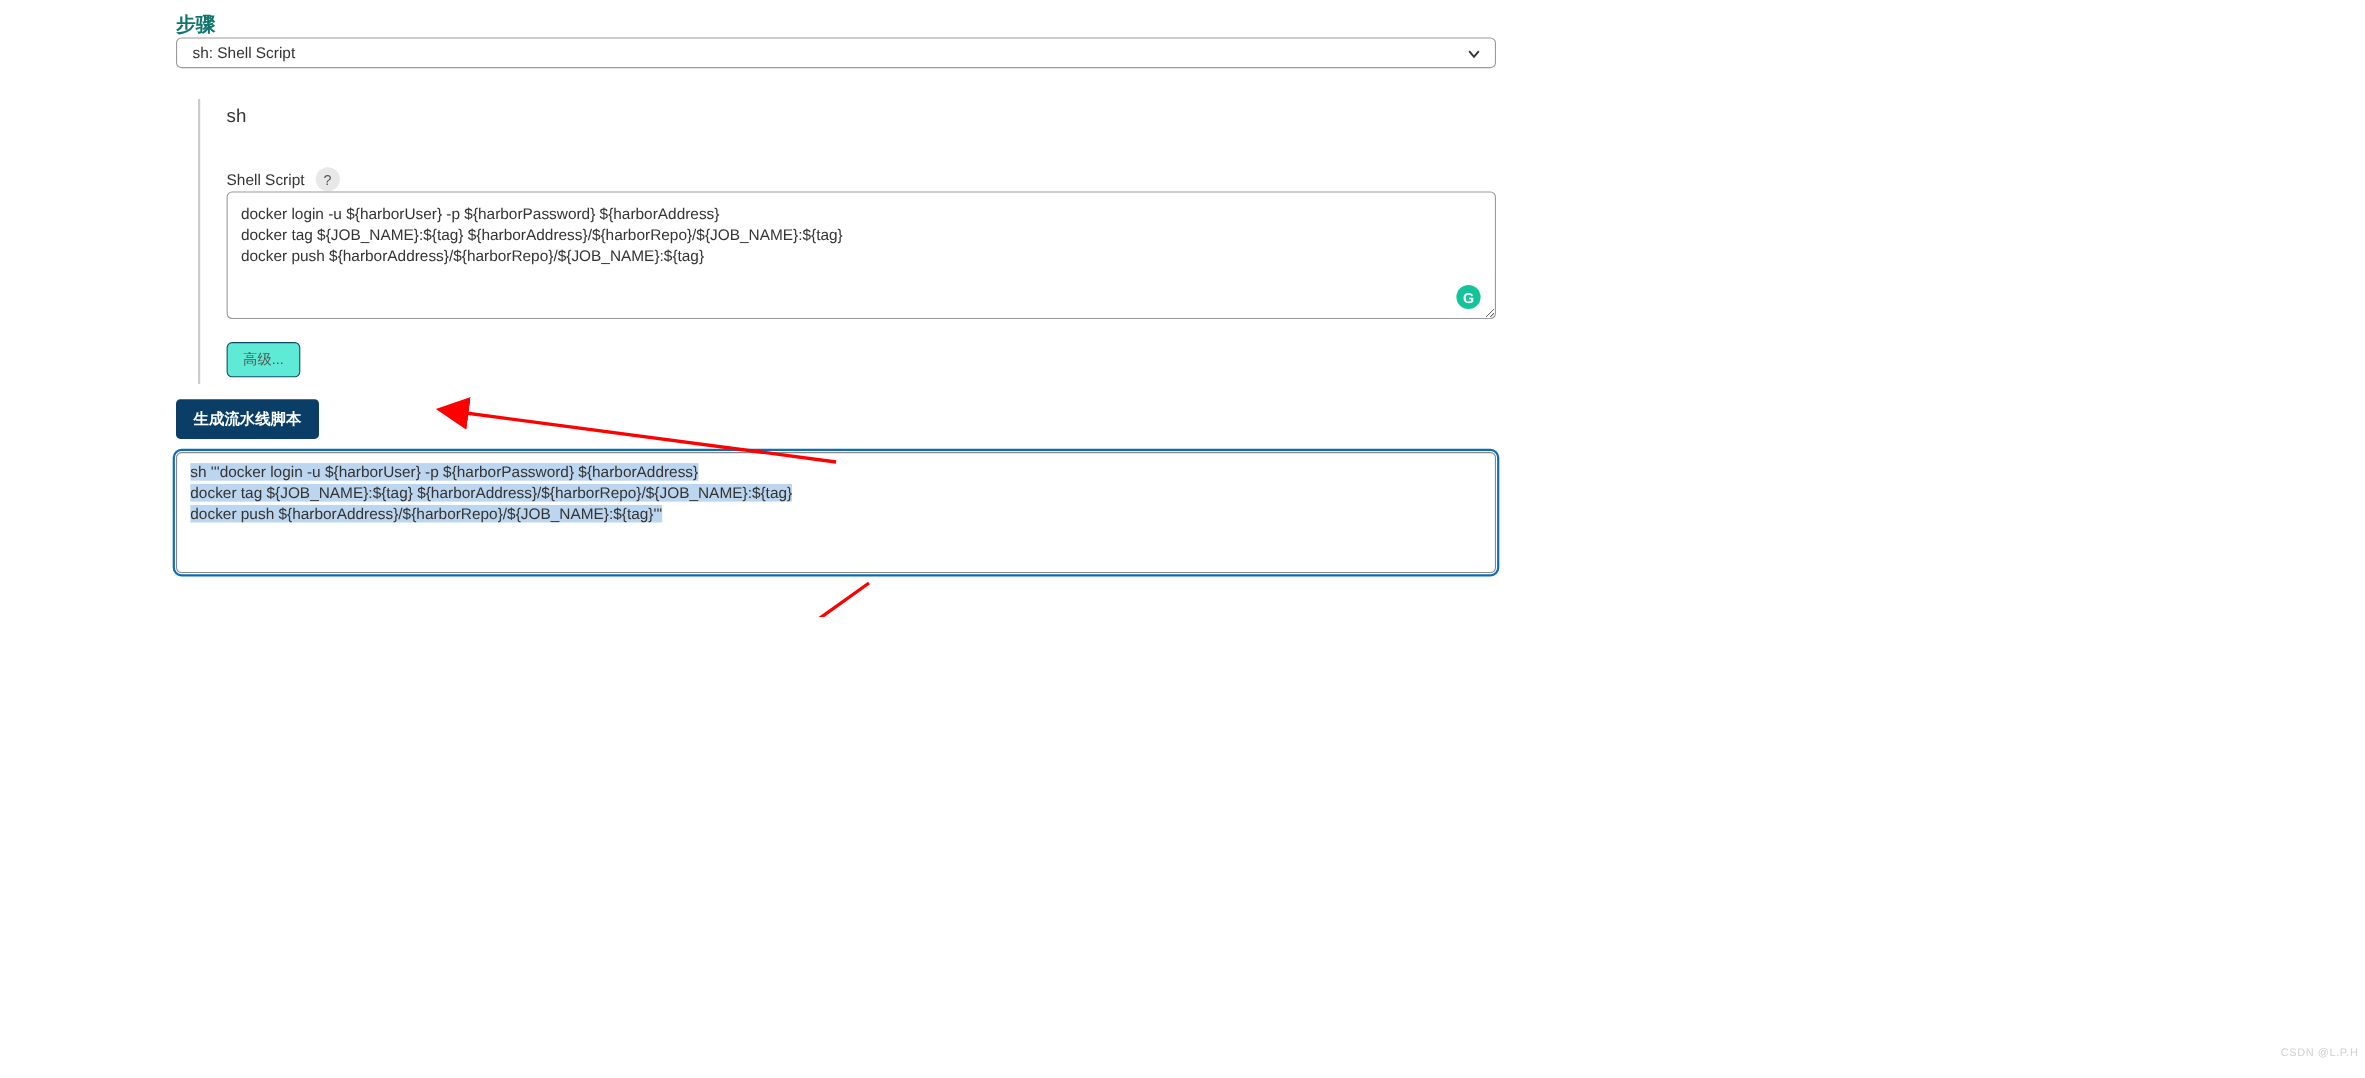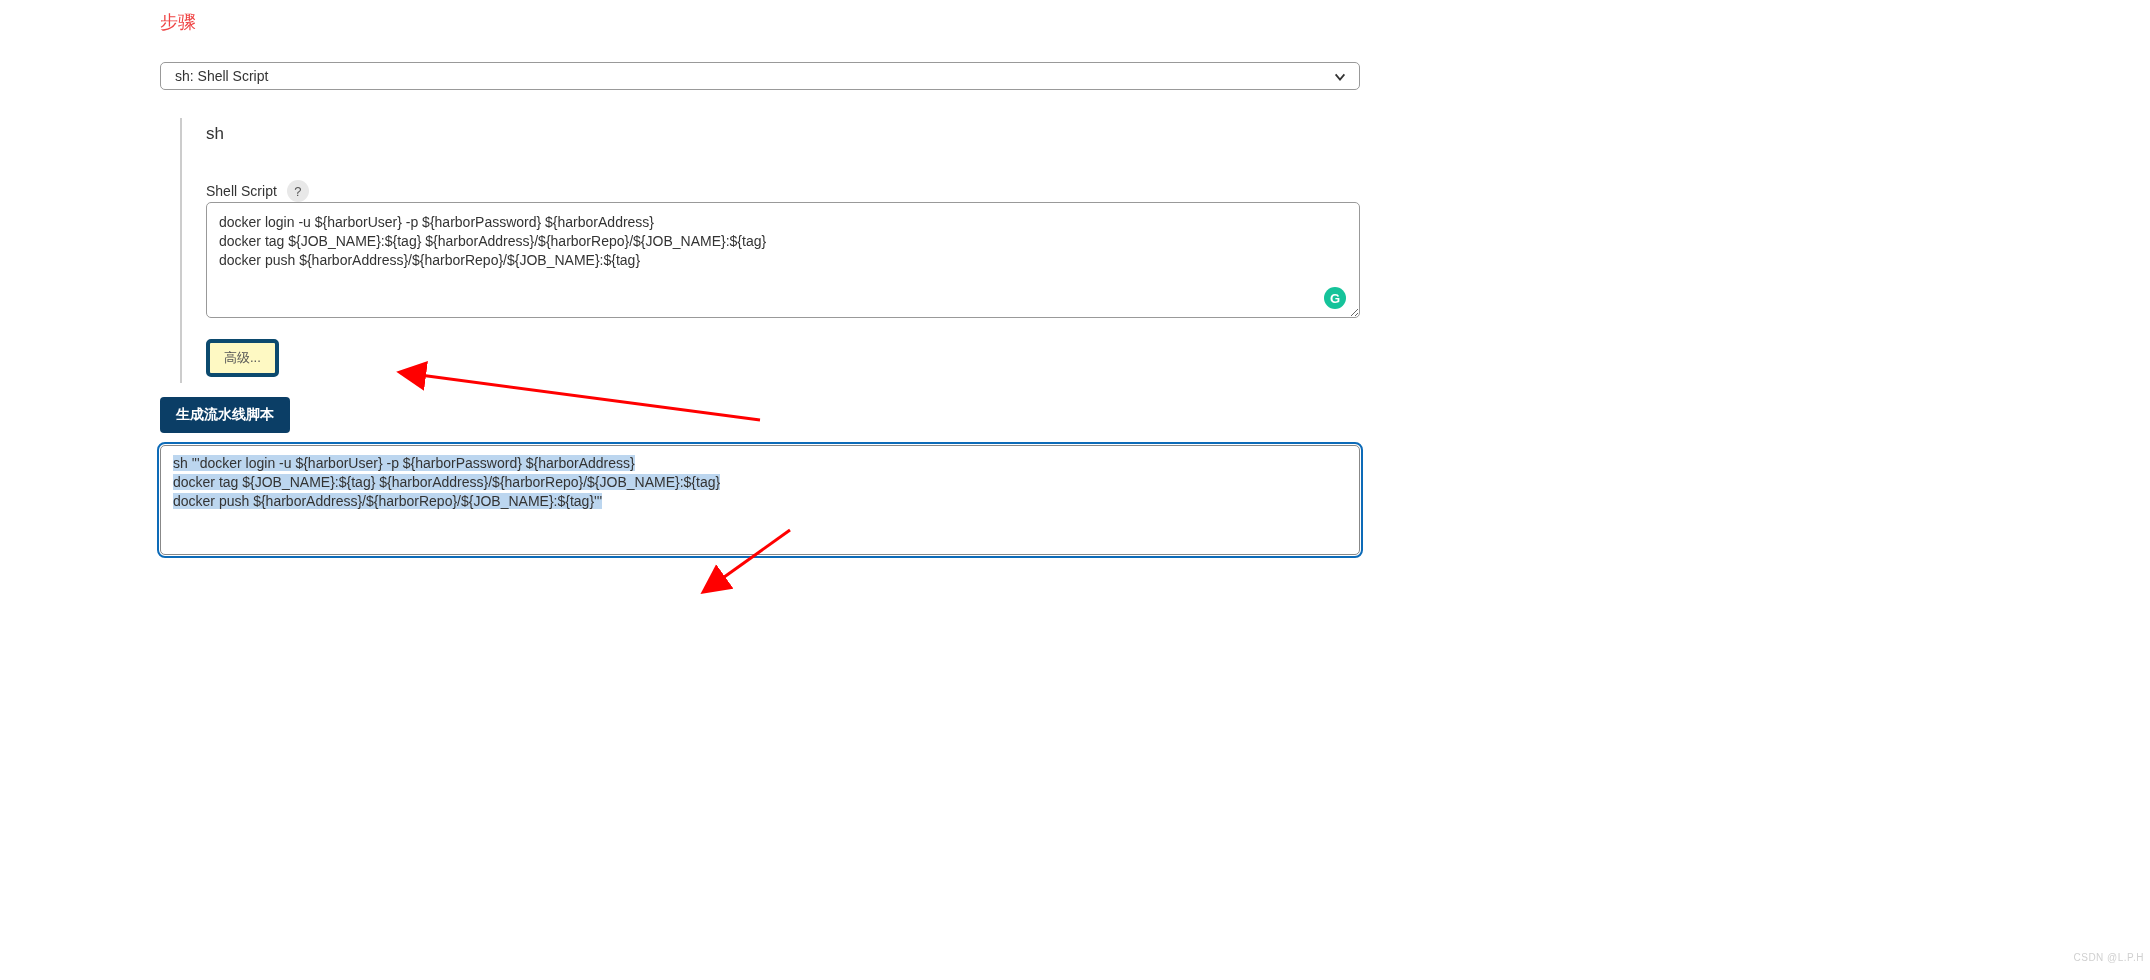--- a/index.html
+++ b/index.html
@@ -11,23 +11,22 @@
     background: #ffffff;
     color: #333;
     width: 2150px;
   }
   .page {
     padding: 10px 40px 40px 160px;
     width: 1400px;
   }
   .section-title {
     font-size: 18px;
-    font-weight: 400;
-    color: #ef4444;
-    margin-bottom: 28px;
+    font-weight: 700;
+    color: #0f766e;
   }
   .field-label {
     font-size: 14px;
     color: #333;
     margin-bottom: 10px;
   }
   .select-wrap {
     position: relative;
     width: 100%;
     margin-bottom: 28px;
@@ -114,23 +113,23 @@
     font-weight: 700;
     font-size: 13px;
     display: flex;
     align-items: center;
     justify-content: center;
     pointer-events: none;
   }
   .btn-secondary {
     margin-top: 18px;
     padding: 6px 14px;
-    border: 4px solid #0c4a6e;
-    border-radius: 5px;
-    background: #fef9c3;
+    border: 1px solid #0c4a6e;
+    border-radius: 5px;
+    background: #5eead4;
     color: #555;
     font-size: 13px;
     cursor: pointer;
   }
   .btn-primary {
     margin-top: 14px;
     padding: 9px 16px;
     border: none;
     border-radius: 4px;
     background: #0b3e66;

